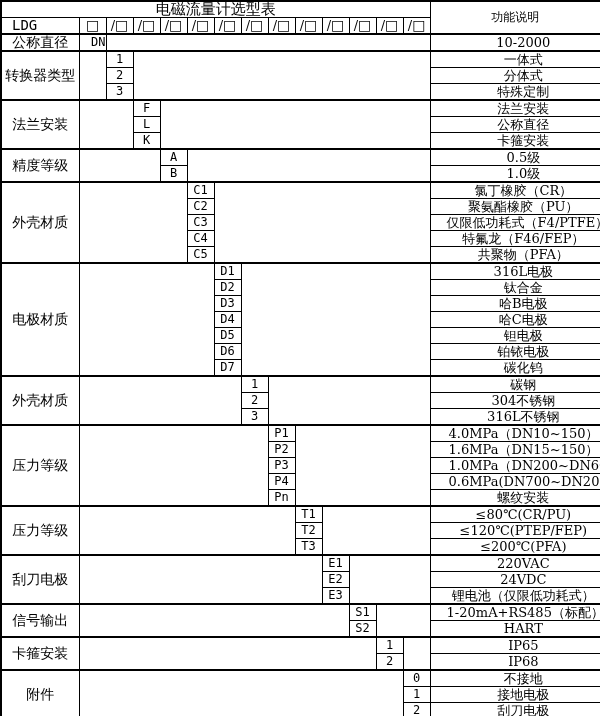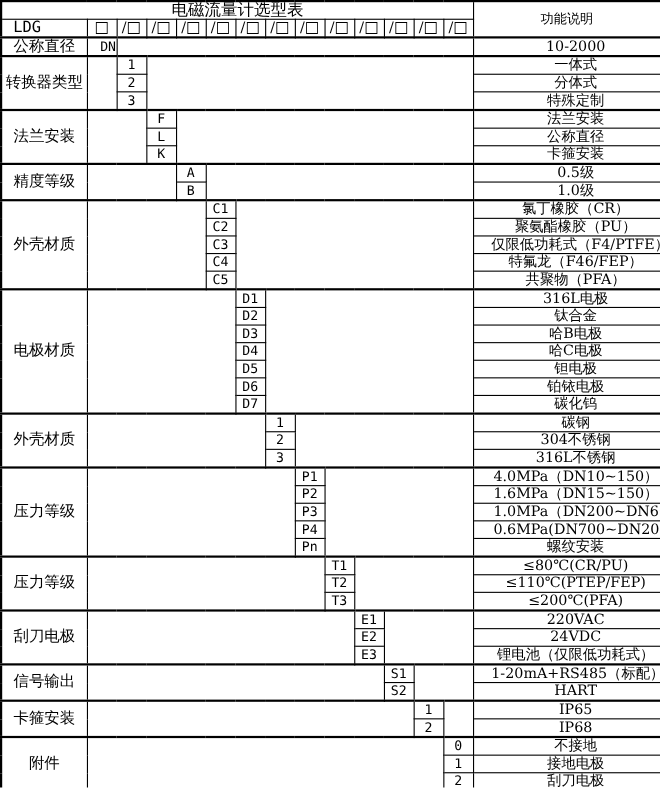--- a/index.html
+++ b/index.html
@@ -228,21 +228,21 @@
 
 <tr class="gs">
   <td class="cat" rowspan="3">压力等级</td>
   <td class="empty" rowspan="3" colspan="8"></td>
   <td class="code">T1</td>
   <td class="empty" rowspan="3" colspan="4"></td>
   <td class="desc">≤80℃(CR/PU)</td>
 </tr>
 <tr>
           <td class="code">T2</td>
-          <td class="desc">≤110℃(PTEP/FEP)</td>
+          <td class="desc">≤120℃(PTEP/FEP)</td>
         </tr>
 <tr>
           <td class="code">T3</td>
           <td class="desc">≤200℃(PFA)</td>
         </tr>
 
 <tr class="gs">
   <td class="cat" rowspan="3">刮刀电极</td>
   <td class="empty" rowspan="3" colspan="9"></td>
   <td class="code">E1</td>

